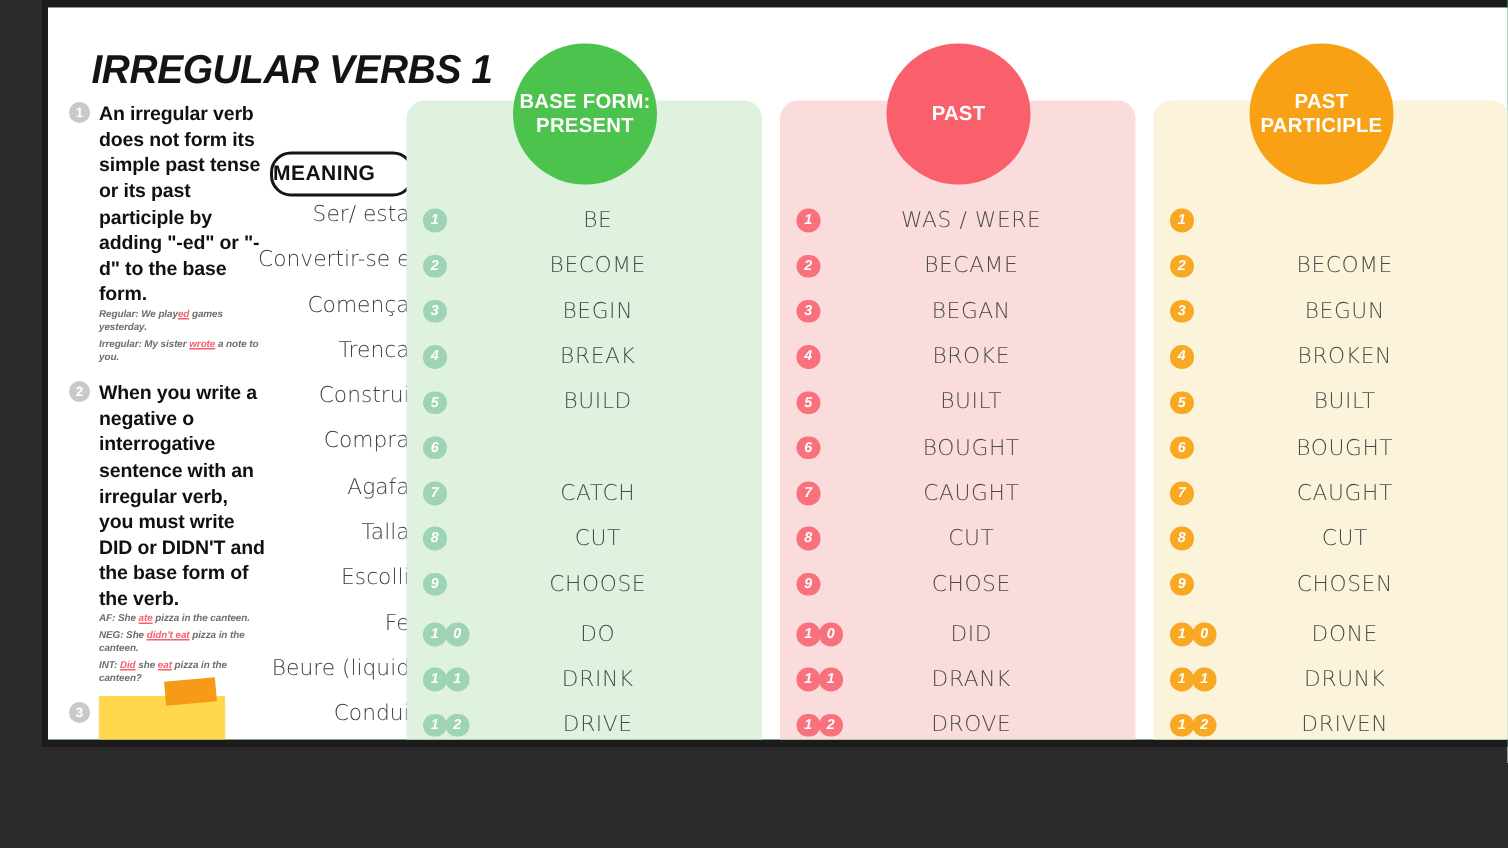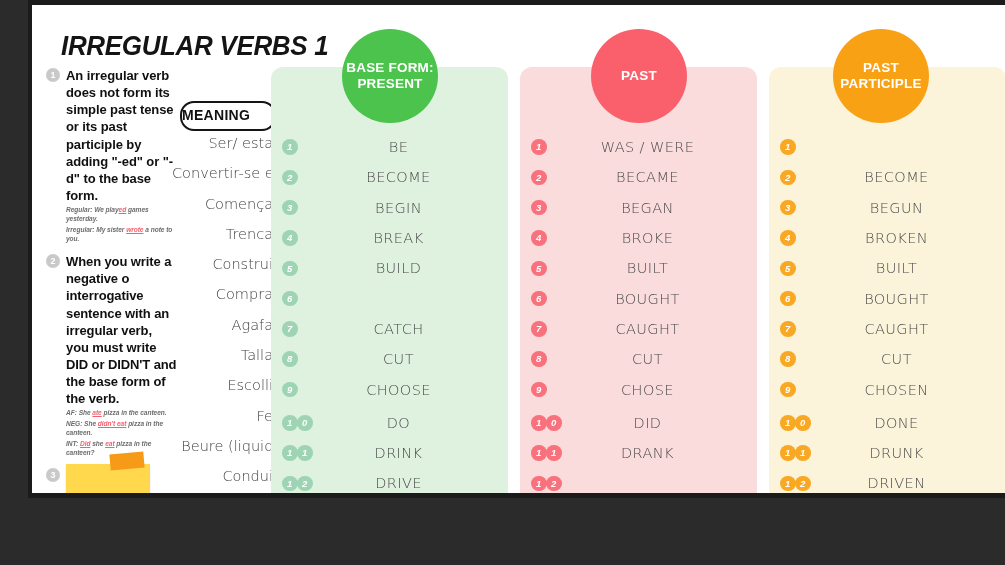--- a/index.html
+++ b/index.html
@@ -320,20 +320,21 @@
               <span class="badge">1</span>
               <span class="badge">1</span>
             </div>
             <div class="word">DRANK</div>
           </div>
           <div class="row">
             <div class="badge-wrap">
               <span class="badge">1</span>
               <span class="badge">2</span>
             </div>
+            <div class="word">DROVE</div>
           </div>
         </div>
     </div>
     <div class="panel yellow">
       <div class="rows yellow" id="rows-2">
           <div class="row">
             <div class="badge-wrap">
               <span class="badge">1</span>
             </div>
           </div>

